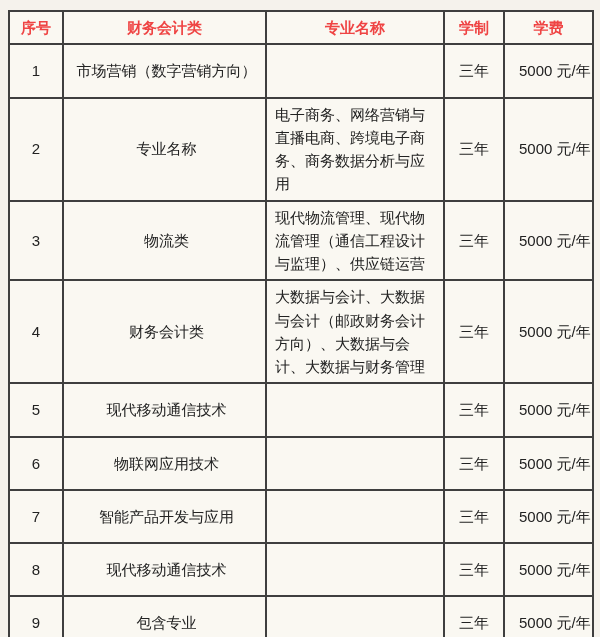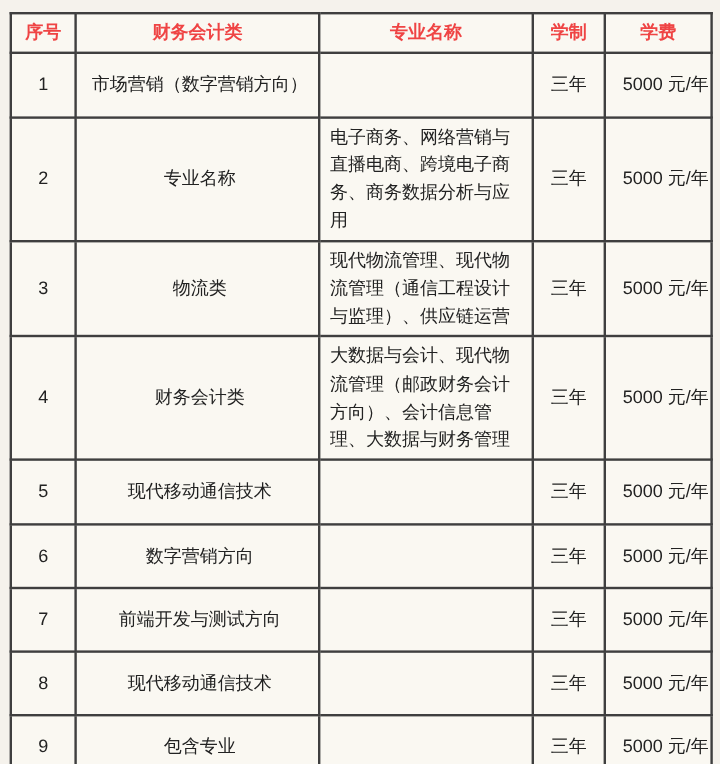--- a/index.html
+++ b/index.html
@@ -83,41 +83,41 @@
       <tr style="height:75px">
         <td class="c-no">3</td>
         <td class="c-name">物流类</td>
         <td class="c-includes">现代物流管理、现代物流管理（通信工程设计与监理）、供应链运营</td>
         <td class="c-duration">三年</td>
         <td class="c-tuition">5000 元/年</td>
       </tr>
       <tr style="height:95px">
         <td class="c-no">4</td>
         <td class="c-name">财务会计类</td>
-        <td class="c-includes">大数据与会计、现代物流管理（邮政财务会计方向）、会计信息管理、大数据与财务管理</td>
+        <td class="c-includes">大数据与会计、大数据与会计（邮政财务会计方向）、大数据与会计、大数据与财务管理</td>
         <td class="c-duration">三年</td>
         <td class="c-tuition">5000 元/年</td>
       </tr>
       <tr style="height:38px">
         <td class="c-no">5</td>
         <td class="c-name">现代移动通信技术</td>
         <td class="c-includes"></td>
         <td class="c-duration">三年</td>
         <td class="c-tuition">5000 元/年</td>
       </tr>
       <tr style="height:39px">
         <td class="c-no">6</td>
-        <td class="c-name">数字营销方向</td>
+        <td class="c-name">物联网应用技术</td>
         <td class="c-includes"></td>
         <td class="c-duration">三年</td>
         <td class="c-tuition">5000 元/年</td>
       </tr>
       <tr style="height:41px">
         <td class="c-no">7</td>
-        <td class="c-name">前端开发与测试方向</td>
+        <td class="c-name">智能产品开发与应用</td>
         <td class="c-includes"></td>
         <td class="c-duration">三年</td>
         <td class="c-tuition">5000 元/年</td>
       </tr>
       <tr style="height:40px">
         <td class="c-no">8</td>
         <td class="c-name">现代移动通信技术</td>
         <td class="c-includes"></td>
         <td class="c-duration">三年</td>
         <td class="c-tuition">5000 元/年</td>

